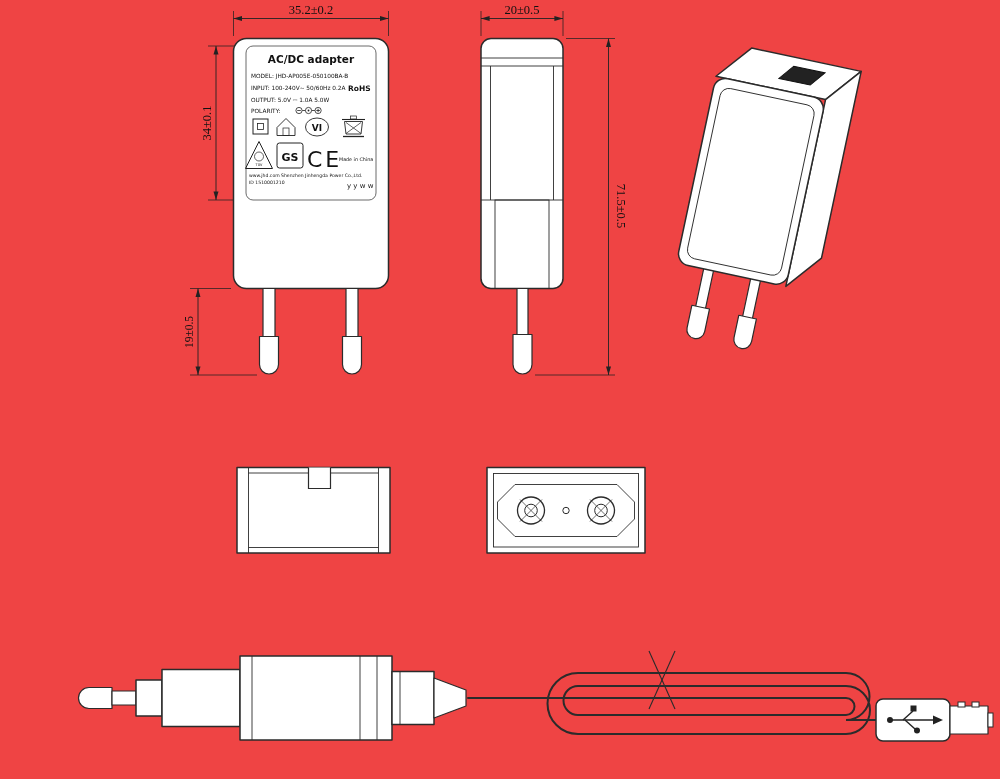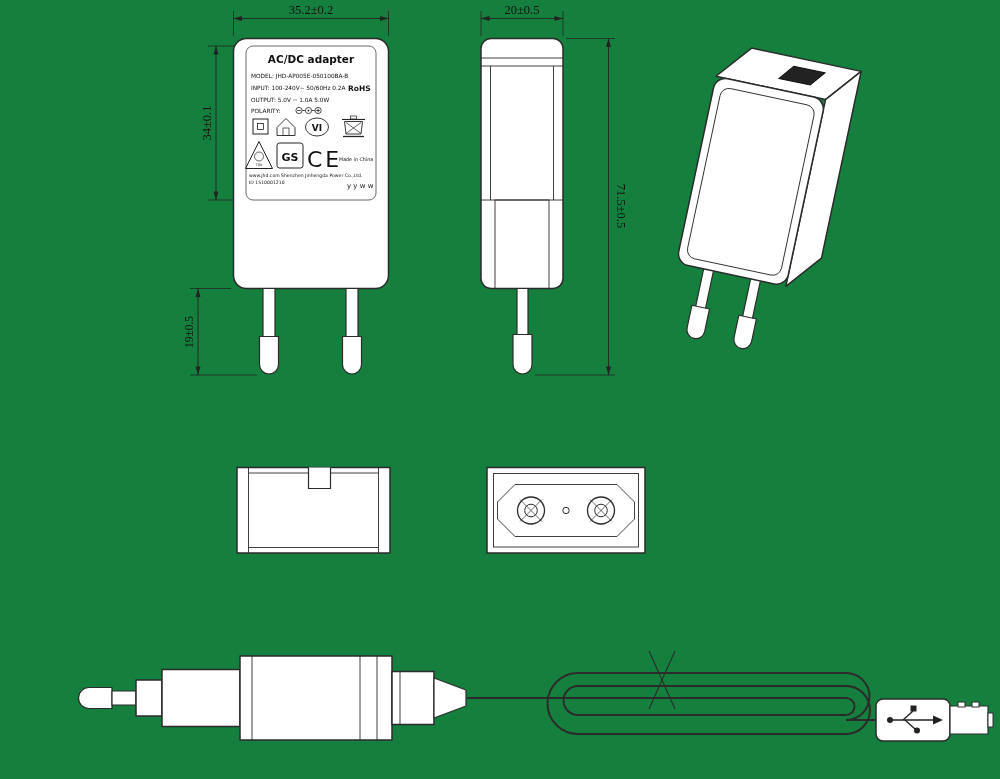--- a/index.html
+++ b/index.html
@@ -1,17 +1,17 @@
 <!DOCTYPE html>
 <html><head>
 <meta charset="utf-8">
 <title>AC/DC Adapter Technical Drawing</title>
 <style>
   html,body{margin:0;padding:0;background:#ffffff;}
-  .stage{width:1000px;height:779px;position:relative;background:#15803d;}
+  .stage{width:1000px;height:779px;position:relative;background:#ef4444;}
   svg{display:block;}
   .outline{fill:#fff;stroke:#2b2b2b;stroke-width:1.5;stroke-linejoin:round;}
   .outline2{fill:#fff;stroke:#2b2b2b;stroke-width:1.2;stroke-linejoin:round;}
   .thin{fill:none;stroke:#2b2b2b;stroke-width:.9;}
   .xthin{fill:none;stroke:#2b2b2b;stroke-width:.7;}
   .dim-line{stroke:#222;stroke-width:.9;}
   .ext-line{stroke:#222;stroke-width:.75;}
   .dim-text{font-family:"Liberation Serif",serif;font-size:12.5px;fill:#111;}
   .lbl{font-family:"DejaVu Sans",sans-serif;fill:#111;}
   .lbl-sm{font-size:5.8px;}

